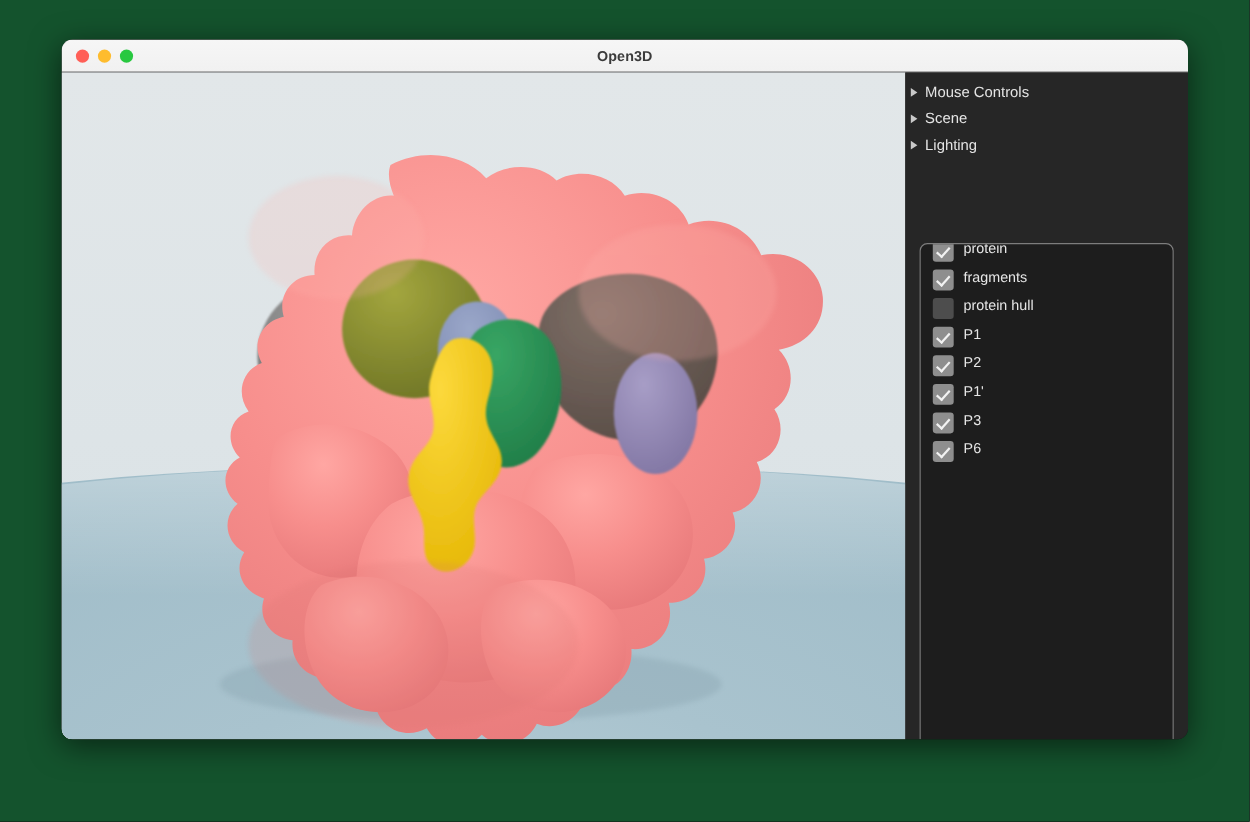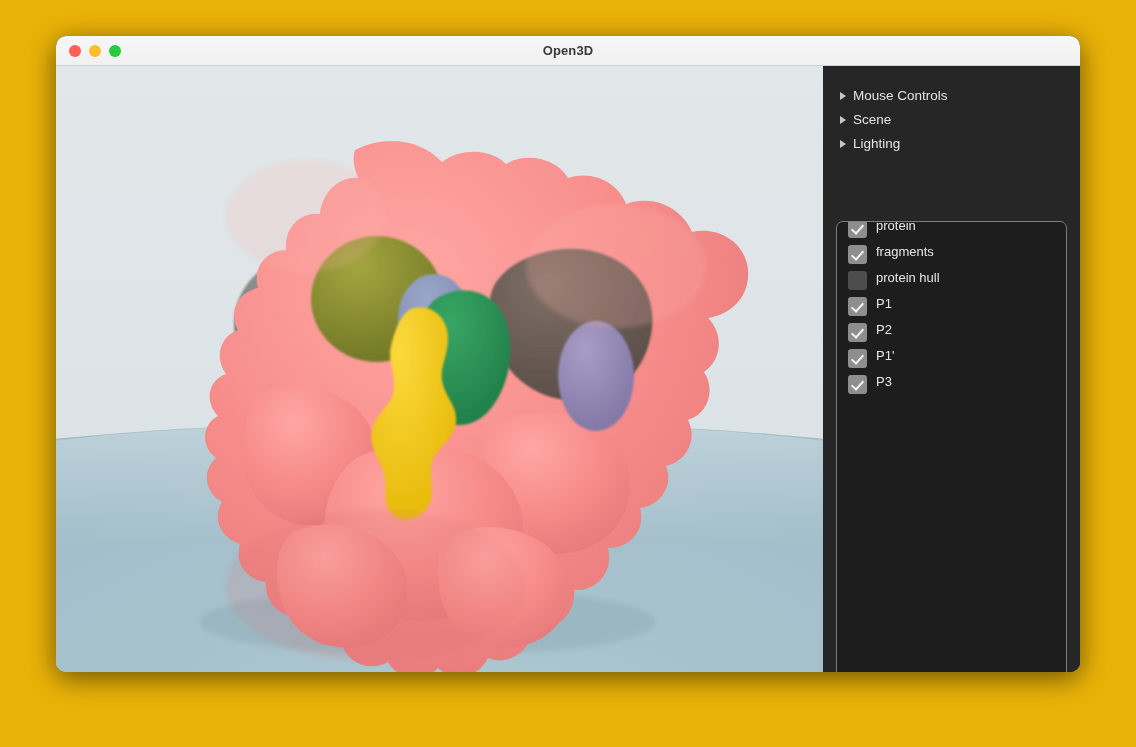--- a/index.html
+++ b/index.html
@@ -9,21 +9,21 @@
     width: 1136px;
     height: 747px;
     overflow: hidden;
     font-family: "Liberation Sans", sans-serif;
   }
 
   #root {
     position: relative;
     width: 1136px;
     height: 747px;
-    background: #eab308;
+    background: #14532d;
   }
 
   
   .window {
     position: absolute;
     left: 56px;
     top: 36px;
     width: 1024px;
     height: 636px;
     border-radius: 10px;
@@ -130,21 +130,21 @@
 
   
   .panel {
     position: absolute;
     left: 767px;
     top: 0;
     width: 257px;
     height: 606px;
     background: #262626;
     box-sizing: border-box;
-    padding: 12px;
+    padding: 0;
     overflow: hidden;
   }
 
   .section-header {
     display: flex;
     align-items: center;
     height: 24px;
     padding-left: 5px;
     margin-top: 0;
     cursor: default;
@@ -468,19 +468,23 @@
           </div>
 
 
           <div class="geo-row">
             <span class="cbox on"></span>
             <span class="geo-label">P3</span>
           </div>
 
 
 
+          <div class="geo-row">
+            <span class="cbox on"></span>
+            <span class="geo-label">P6</span>
+          </div>
 
         </div>
       </div>
 
     </div>
   </div>
 </div>
 
 </body></html>

